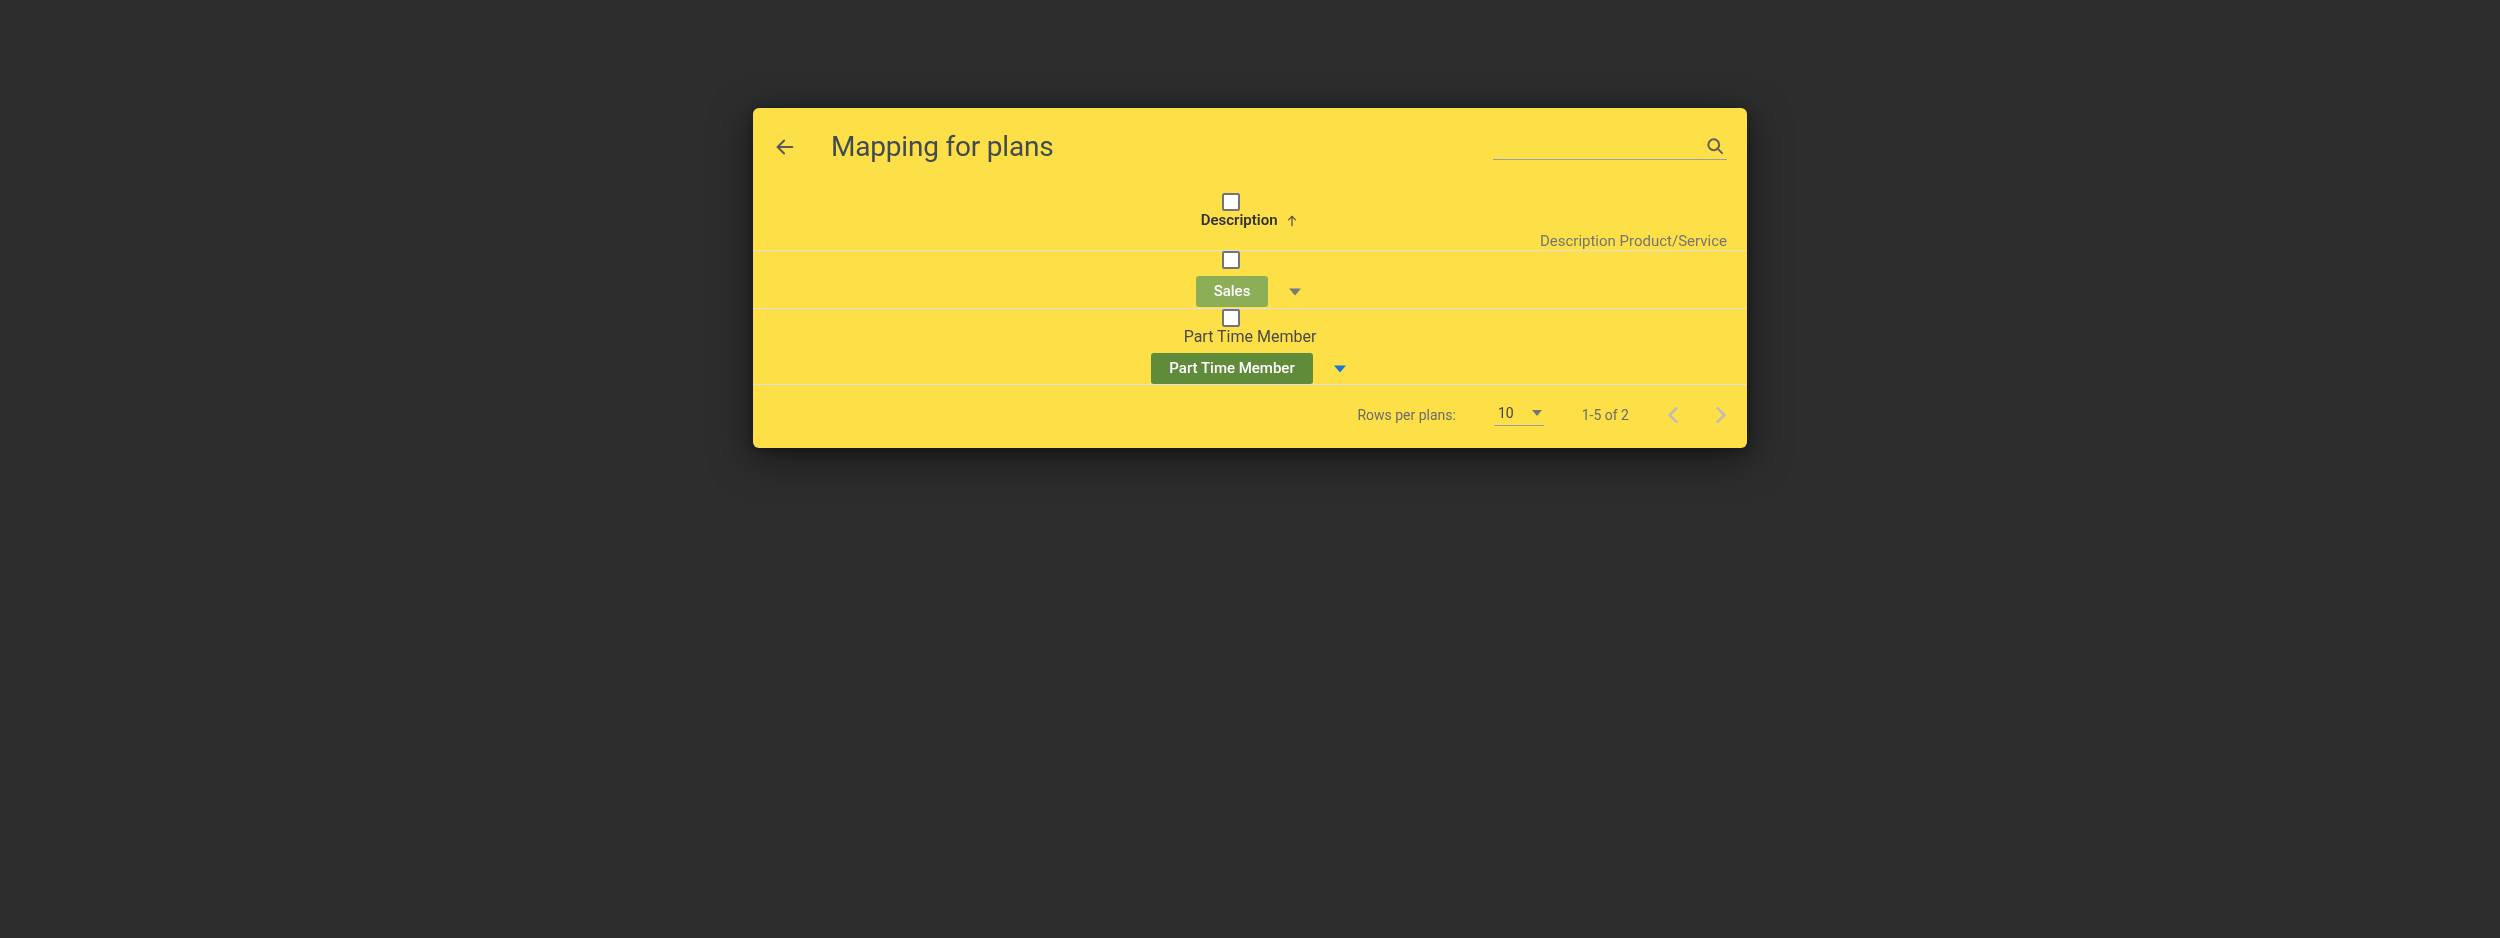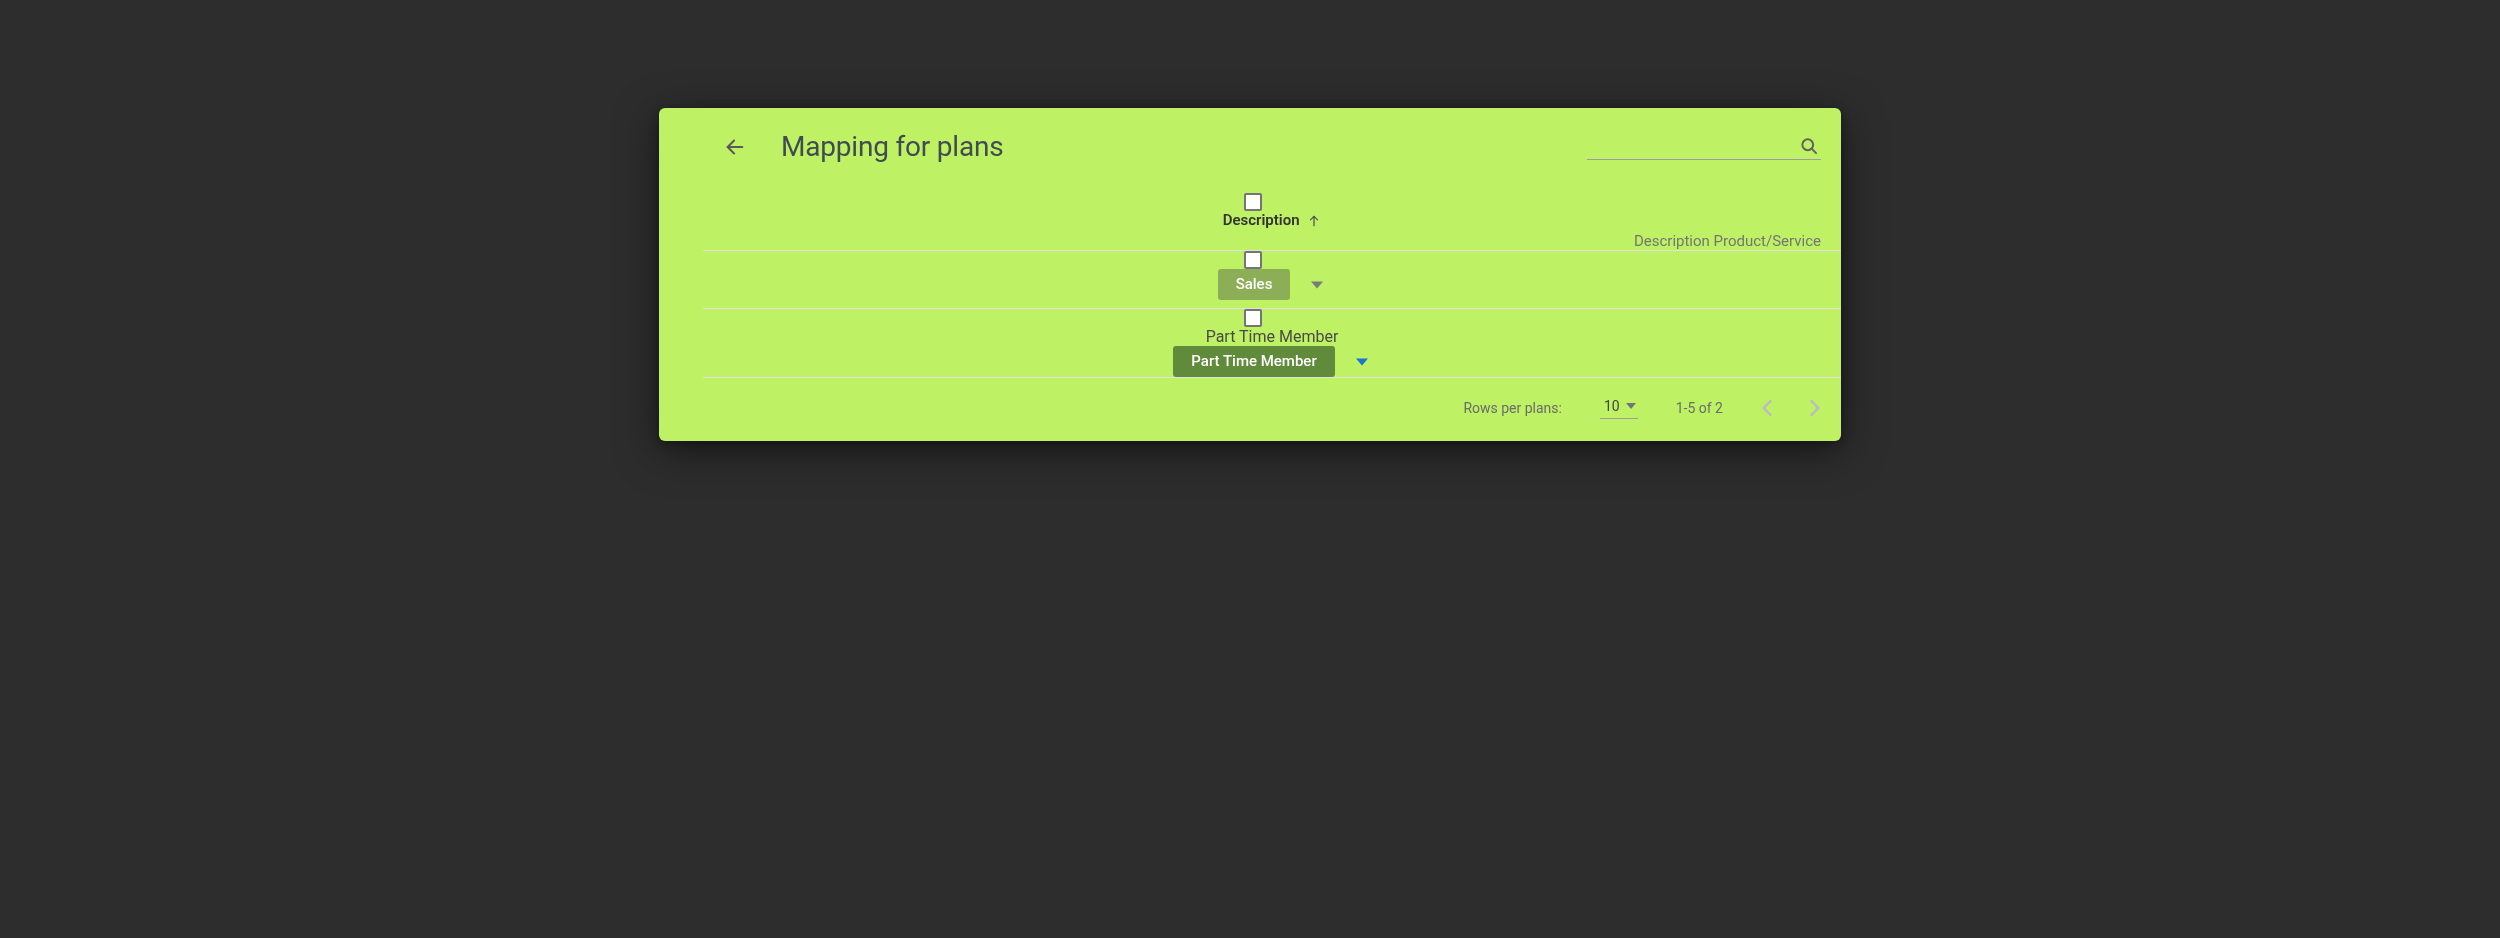--- a/index.html
+++ b/index.html
@@ -7,26 +7,25 @@
     body {
       background: #2d2d2d;
       font-family: -apple-system, BlinkMacSystemFont, "Segoe UI", Roboto, "Helvetica Neue", Arial, sans-serif;
       display: flex;
       align-items: flex-start;
       justify-content: center;
       padding-top: 108px;
       min-height: 938px;
     }
     .card {
-      width: 1182px;
-      background: #bef264;
+      width: 994px;
+      background: #fde047;
       border-radius: 6px;
       box-shadow: 0 10px 40px rgba(0,0,0,0.5), 0 2px 10px rgba(0,0,0,0.3);
       overflow: hidden;
-      padding-left: 44px;
     }
 
     
     .card-header {
       display: flex;
       align-items: center;
       padding: 22px 20px 30px 20px;
       position: relative;
     }
     .back-btn {
@@ -109,20 +108,21 @@
     .sort-arrow {
       display: inline-flex;
       margin-left: 4px;
       color: #555;
       vertical-align: middle;
     }
     .prod-cell {
       display: flex;
       align-items: center;
       gap: 18px;
+      margin-top: 7px;
     }
     .chip {
       display: inline-flex;
       align-items: center;
       justify-content: center;
       padding: 8px 18px;
       border-radius: 3px;
       color: #fff;
       font-size: 15px;
       font-weight: 500;
@@ -148,21 +148,21 @@
       justify-content: flex-end;
       padding: 18px 20px 22px 20px;
       font-size: 14px;
       color: #6b6b6b;
       gap: 38px;
     }
     .rpp-label { color: #6b6b6b; }
     .rpp-select {
       display: inline-flex;
       align-items: center;
-      gap: 6px;
+      gap: 18px;
       border-bottom: 1px solid #9e9e9e;
       padding: 2px 2px 4px 4px;
       cursor: pointer;
       color: #444;
     }
     .page-range { color: #6b6b6b; }
     .pg-nav {
       display: inline-flex;
       align-items: center;
       gap: 36px;

